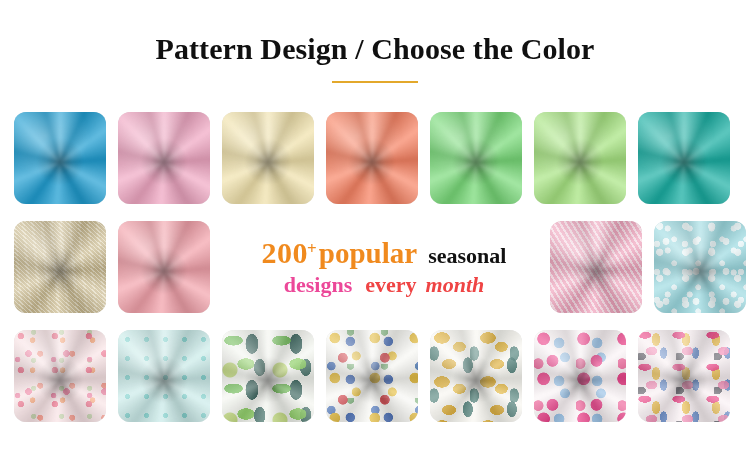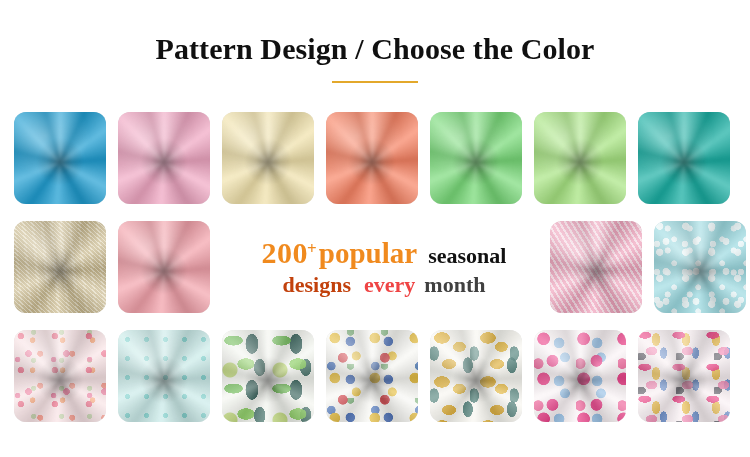--- a/index.html
+++ b/index.html
@@ -231,21 +231,21 @@
           <div class="sw-shine"></div>
         </div>
       </div>
 
     <div class="grid-row" id="row1">
       <div class="center-copy" id="copy-block">
         <div class="copy-line-1">
           <span class="num-200" style="color: rgb(240, 138, 30);">200</span><span class="num-sup" style="color: rgb(240, 138, 30);">+</span><span class="word-popular" style="color: rgb(240, 138, 30);">popular</span><span class="word-seasonal" style="color: rgb(17, 17, 17);">seasonal</span>
         </div>
         <div class="copy-line-2">
-          <span class="word-designs" style="color: #c2410c;">designs</span><span class="word-every" style="color: #ef4444;">every</span><span class="word-month" style="color: #404040;">month</span>
+          <span class="word-designs" style="color: #ec4899;">designs</span><span class="word-every" style="color: #ef4444;">every</span><span class="word-month" style="color: #ef4444; font-style: italic;">month</span>
         </div>
       </div>
     <div class="swatch" title="Beige Knit">
           <div class="sw-base" style="background: rgb(220, 207, 166);"></div>
           <div class="sw-tex tex-knit"></div>
           <div class="sw-swirl"></div>
           <div class="sw-core"></div>
           <div class="sw-shine"></div>
         </div>
         <div class="swatch" title="Rose">

